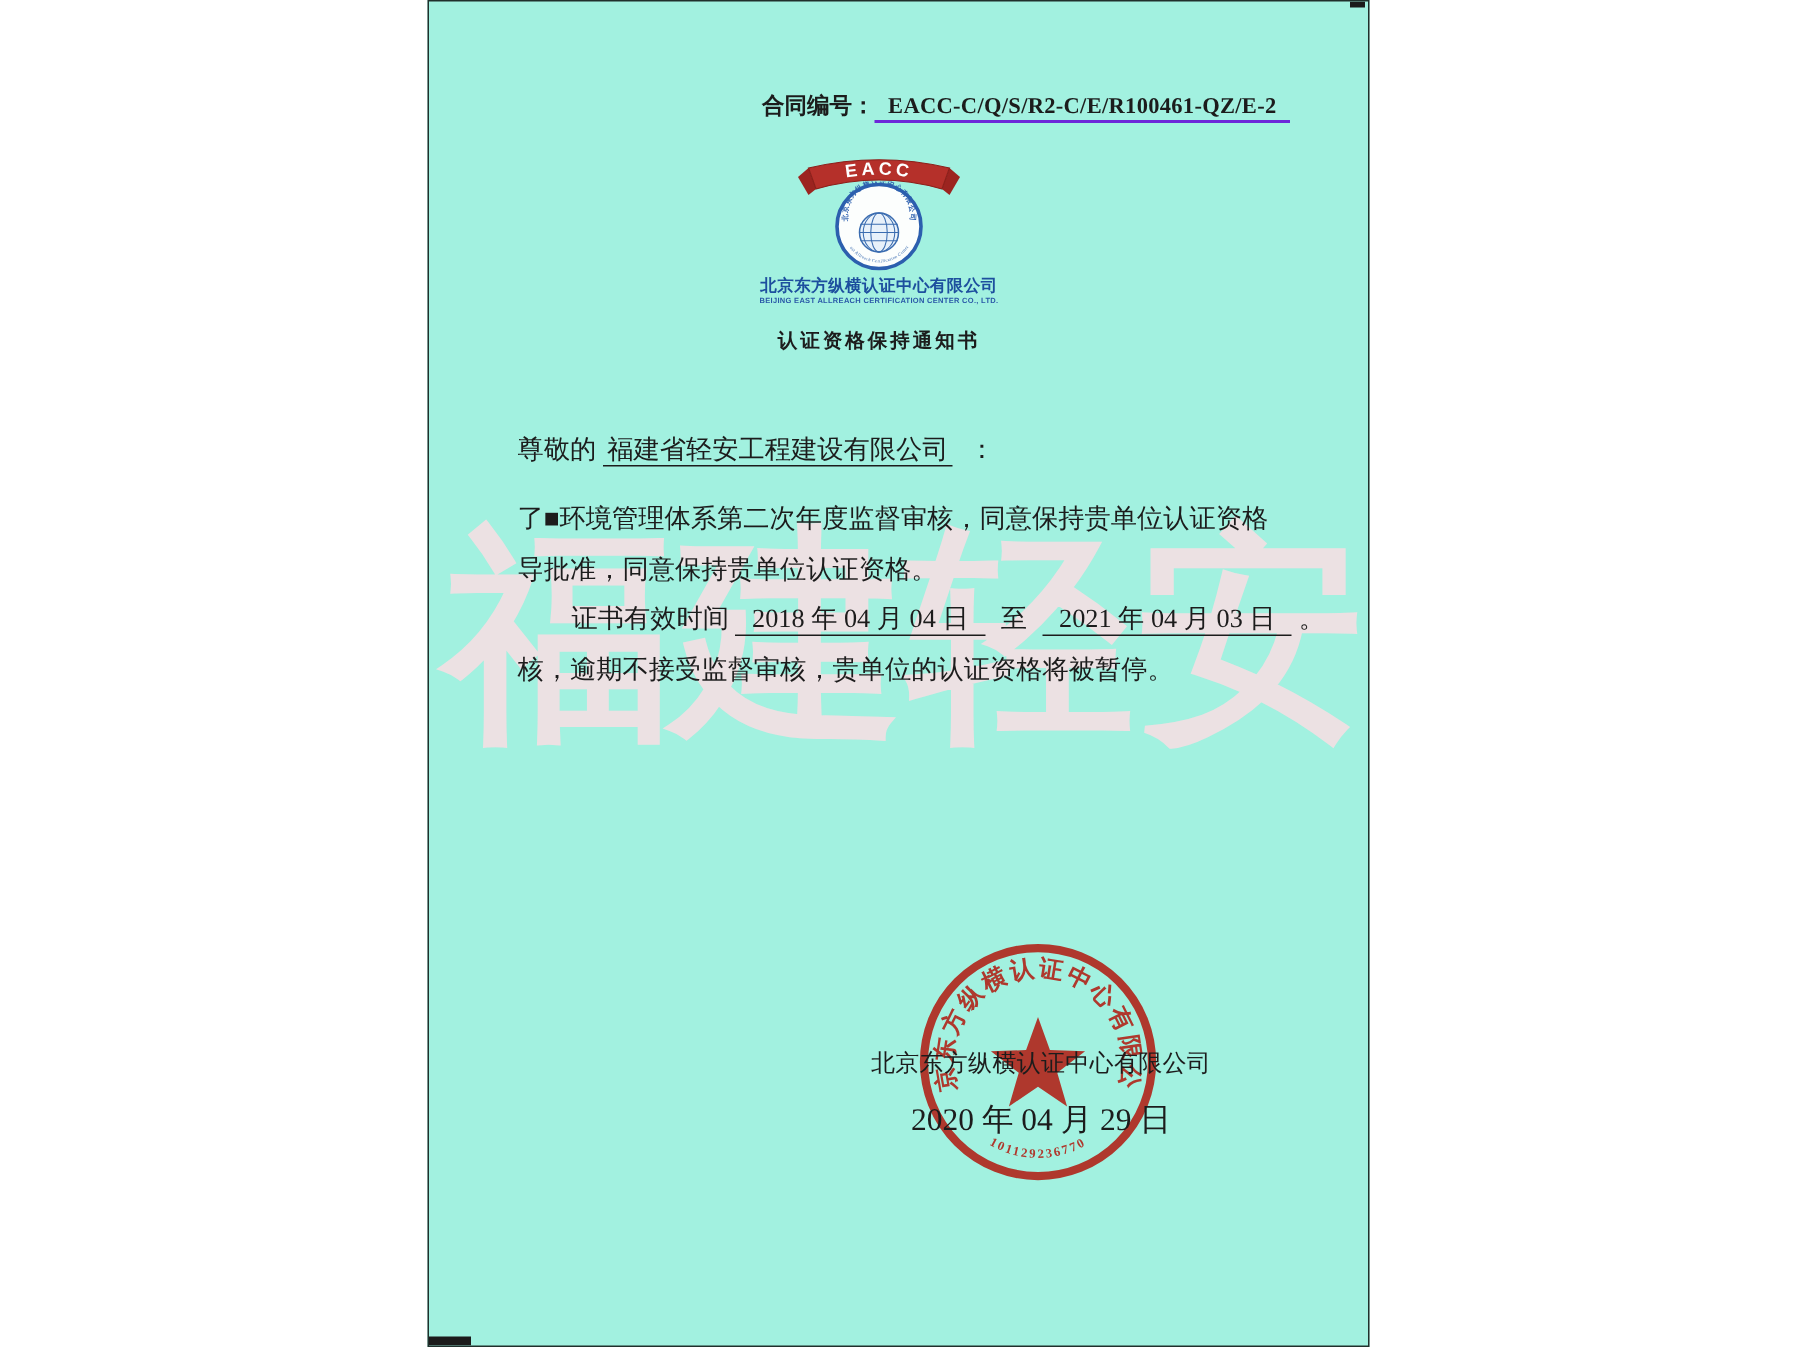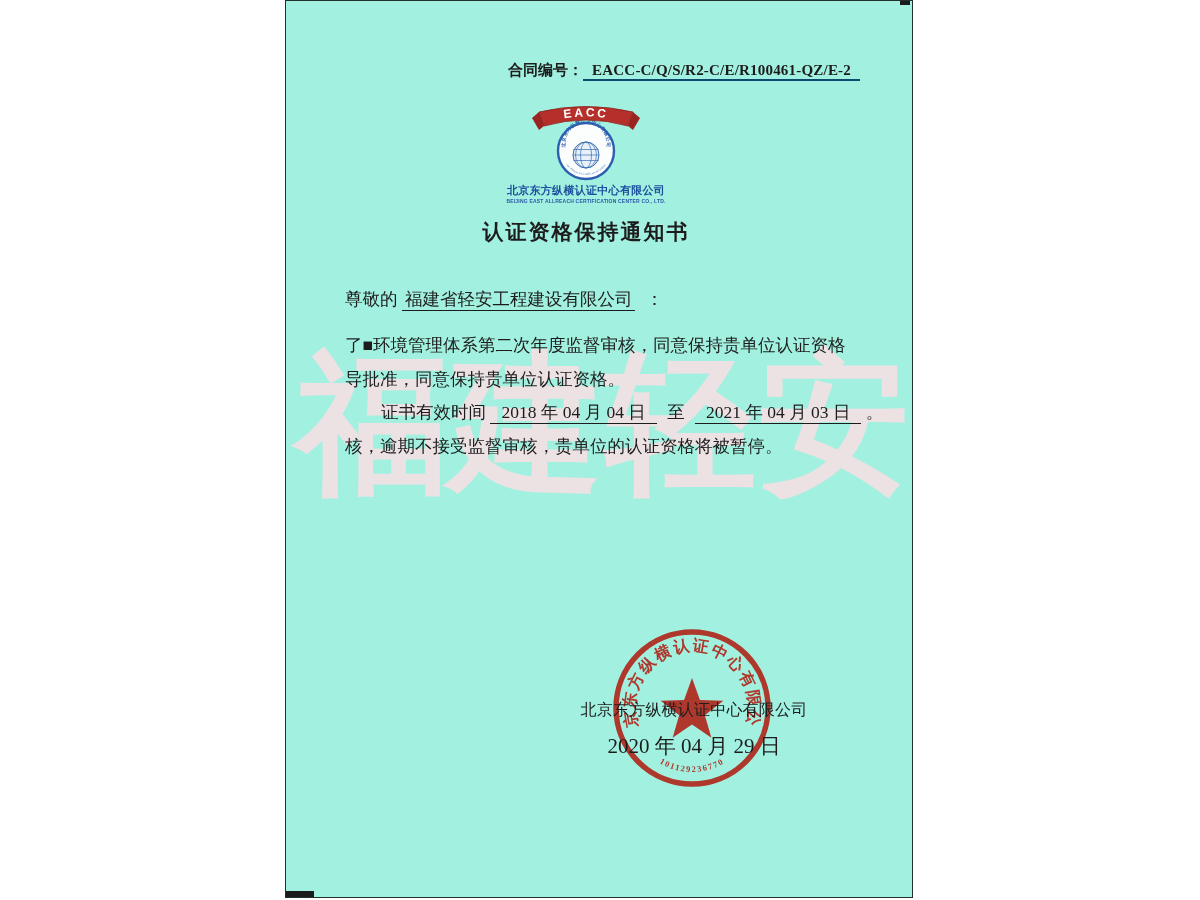--- a/index.html
+++ b/index.html
@@ -15,35 +15,35 @@
   .watermark {
     position:absolute; left:0; right:0; top:348px; z-index:1;
     font-size:152px; line-height:152px; font-weight:bold; text-align:right;
     color:rgba(249,222,227,0.85); letter-spacing:2px; white-space:nowrap;
     pointer-events:none;
   }
   .layer { position:absolute; z-index:2; }
 
   
   .contract { top:60px; right:52px; font-size:15px; font-weight:bold; white-space:nowrap; }
-  .contract .num { border-bottom:2px solid #0c4a6e; padding:0 9px 1px; letter-spacing:0.2px; }
+  .contract .num { border-bottom:2px solid #6d28d9; padding:0 9px 1px; letter-spacing:0.2px; }
 
   
   .logo { top:102px; left:calc(50% - 13px); transform:translateX(-50%); text-align:center; width:260px; }
   .emblem-wrap { position:relative; height:78px; }
   .emblem-svg { position:absolute; top:18px; left:50%; transform:translateX(-50%); }
   .ribbon-svg { position:absolute; top:0; left:50%; transform:translateX(-50%); }
   .co-cn { font-size:11px; font-weight:bold; color:#1d4f9e; letter-spacing:0.3px; margin-top:2px;
            font-family:"Liberation Sans", sans-serif; }
   .co-en { font-size:5px; font-weight:bold; color:#2a58a8; letter-spacing:0.2px;
            font-family:"Liberation Sans", sans-serif; }
 
   
   .title { top:217px; left:calc(50% - 13px); transform:translateX(-50%);
-           font-size:21px; font-weight:bold; letter-spacing:2px; white-space:nowrap;text-align:right; }
+           font-size:13px; font-weight:bold; letter-spacing:2px; white-space:nowrap;text-align:right; }
 
   
   .body { top:283px; left:59px; width:514px; font-size:17.5px; }
   .line { line-height:33.5px; white-space:nowrap; }
   .salutation { line-height:30px; margin-bottom:15px; }
   .indent { padding-left:36px; }
   .blank { border-bottom:1.5px solid #1c1c1c; padding:0 11px 1px; }
   .blank-ord { border-bottom:1.5px solid #1c1c1c; padding:0 15px 1px; }
   .co-blank { border-bottom:1.8px solid #1c1c1c; padding:0 3px 1px;margin-top:20px; }
   .colon { margin-left:6px; }

